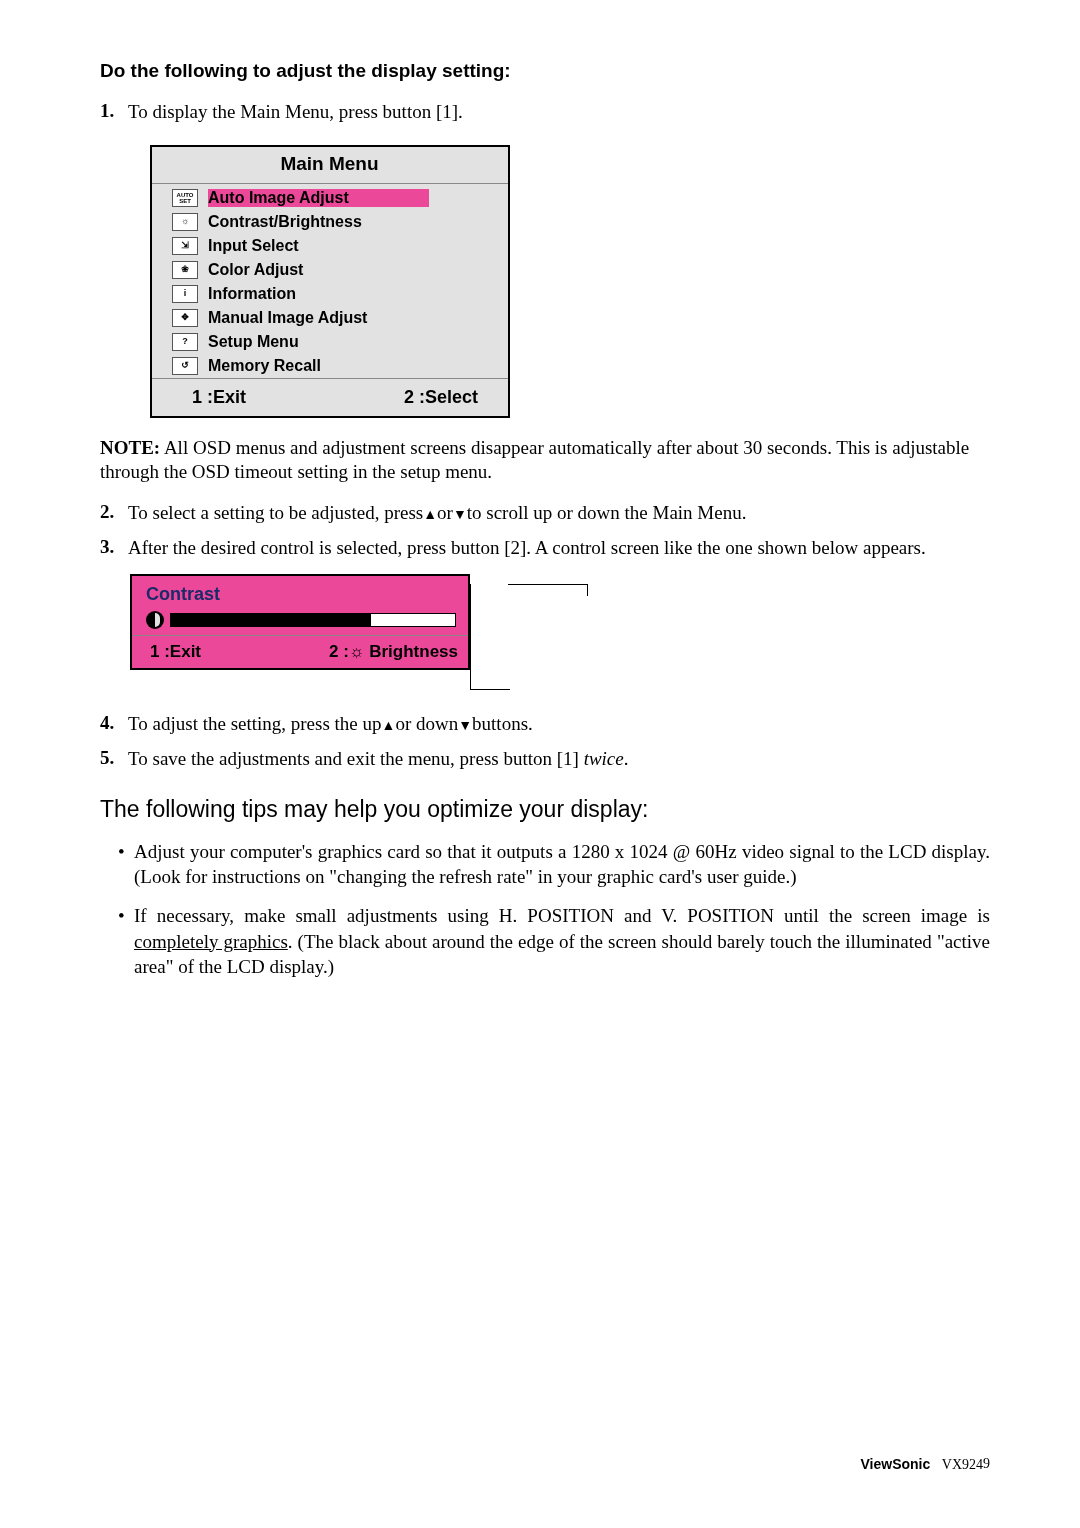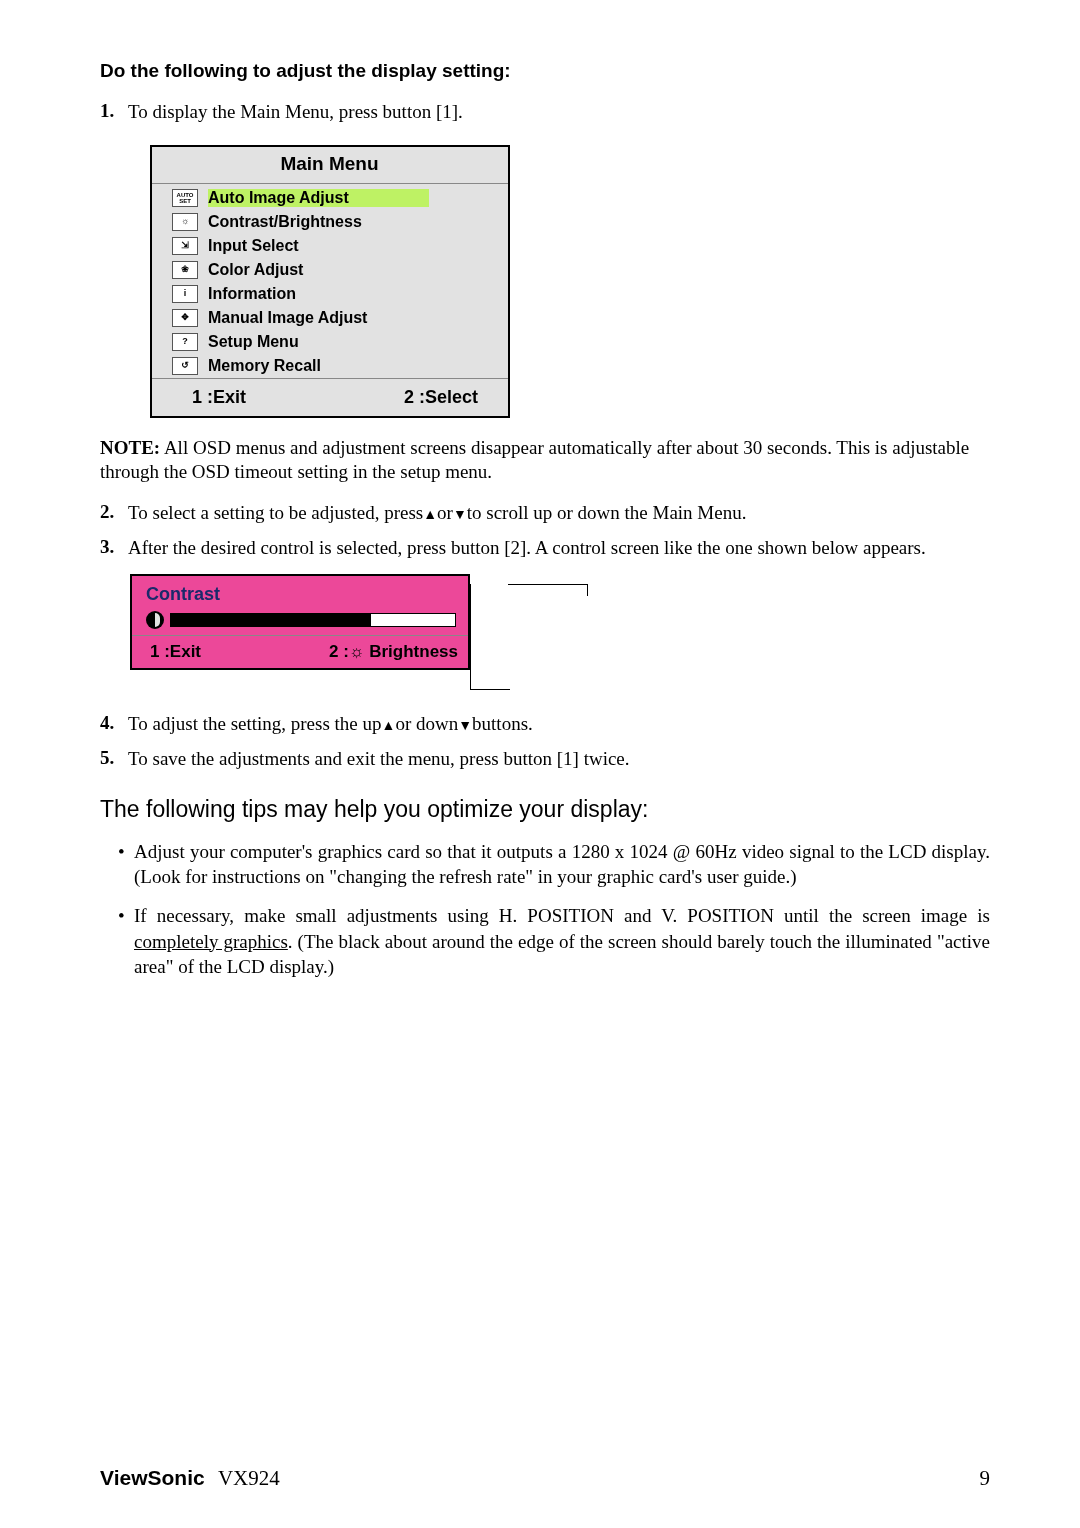--- a/index.html
+++ b/index.html
@@ -40,21 +40,21 @@
   }
   .menu-list { padding: 2px 6px 0 6px; }
   .menu-row {
     display: flex;
     align-items: center;
     padding: 3px 0;
     font-family: Arial, Helvetica, sans-serif;
     font-weight: bold;
     font-size: 16px;
   }
-  .menu-row.first .mtext { background:#bef264; padding-right: 80px;}
+  .menu-row.first .mtext { background:#ec4899; padding-right: 80px;}
   .micon {
     width: 26px; height: 18px;
     border: 1px solid #555;
     background: #fff;
     margin: 0 10px 0 14px;
     display: flex;
     align-items: center;
     justify-content: center;
     font-size: 9px;
     font-family: Arial, Helvetica, sans-serif;
@@ -162,30 +162,30 @@
   .bullet-list { padding-left: 18px; }
   .bullet-item {
     display: flex;
     margin-bottom: 14px;
     text-align: justify;
     line-height: 1.33;
   }
   .bullet-item .b { width: 16px; flex:0 0 16px; }
   .bullet-item .bt { flex:1; }
   .underline { text-decoration: underline; }
-  .italic { }
+  .italic { font-style: italic; }
 
   .footer {
     position: absolute;
-    bottom: 37px;
+    bottom: 55px;
     left: 100px;
     right: 90px;
     display: flex;
-    justify-content: space-between;
-    font-size: 21px;
+    justify-content: flex-end;
+    font-size: 14px;
   }
   .footer .brand { font-family: Arial, Helvetica, sans-serif; font-weight: bold; }
   .footer .model { font-family: "Times New Roman", serif; margin-left: 8px; }
 </style>
 </head>
 <body>
 
 <h2 class="title">Do the following to adjust the display setting:</h2>
 
 <div class="ol-num">

